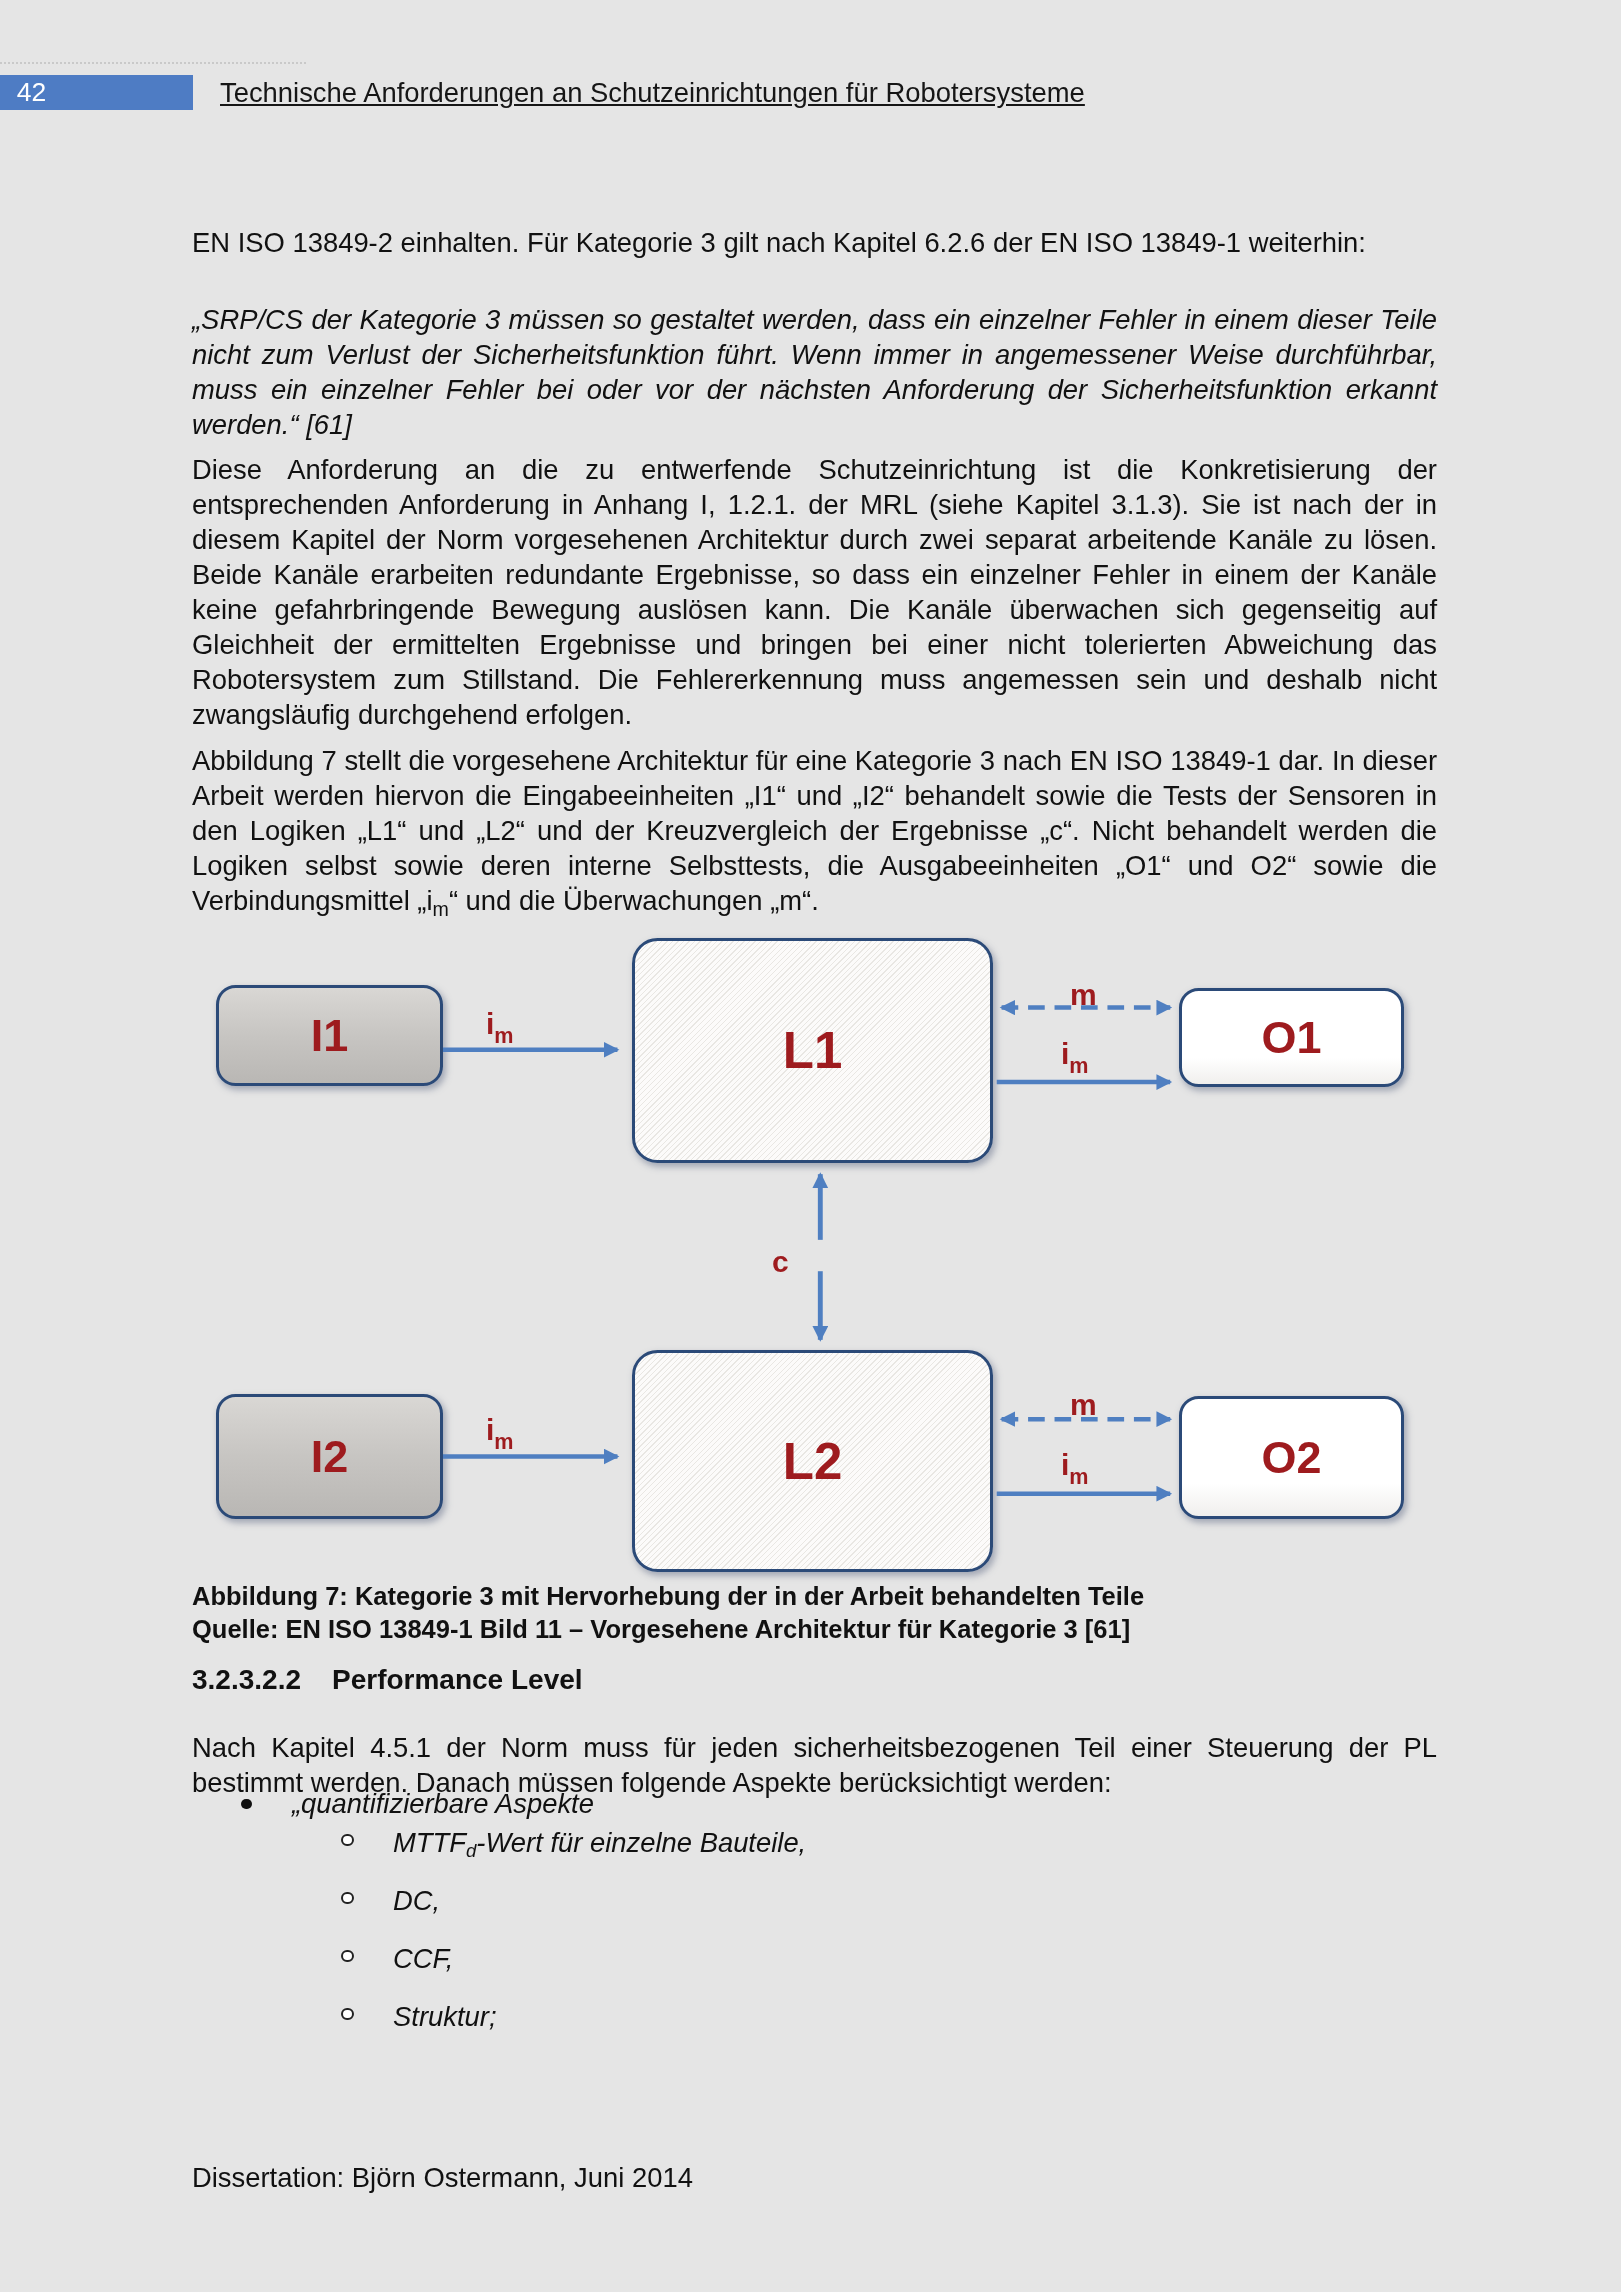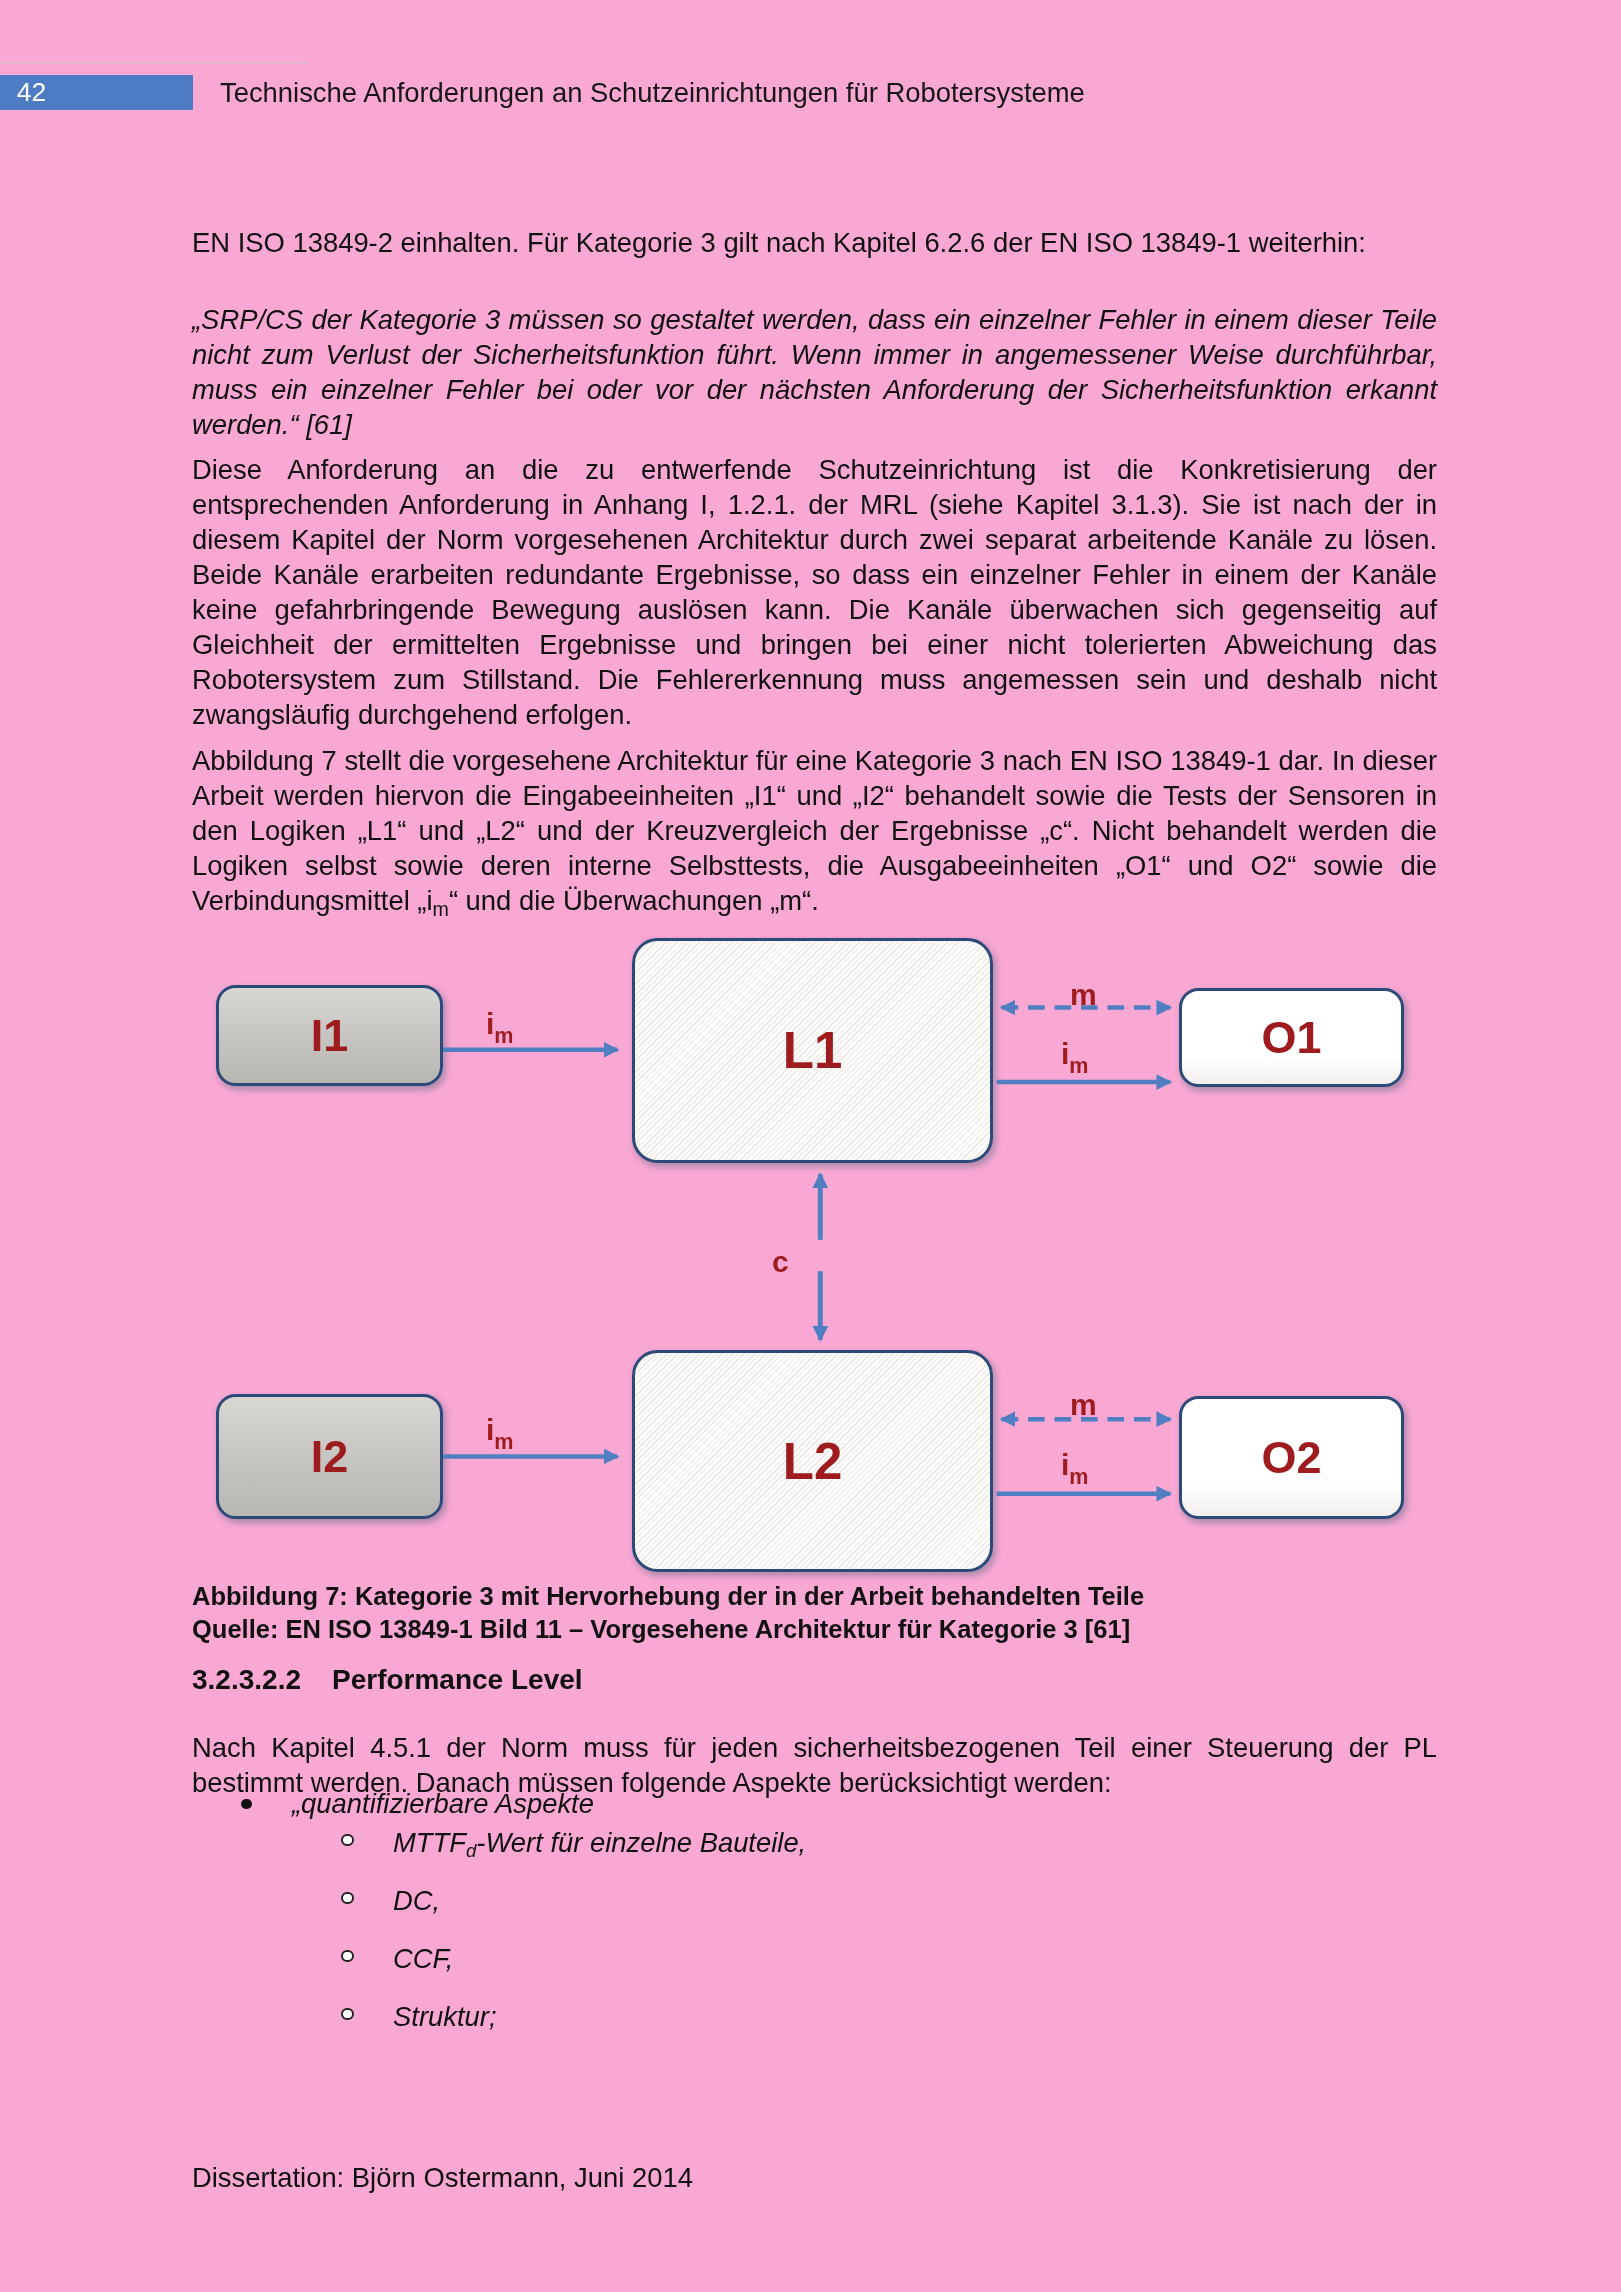--- a/index.html
+++ b/index.html
@@ -1,31 +1,31 @@
 <!DOCTYPE html>
 <html lang="de"><head>
 <meta charset="utf-8">
 <style>
   html,body { margin:0; padding:0; background:#9a9a9a; }
   .page {
     position:relative; width:1621px; height:2293px; margin:0 auto;
-    background:#f9a8d4; overflow:hidden;
+    background:#e5e5e5; overflow:hidden;
     font-family:"Liberation Sans","DejaVu Sans",sans-serif; color:#111;
   }
   .abs { position:absolute; }
   .col { left:192px; width:1245px; }
   .bodytext { font-size:27.4px; line-height:35px; text-align:justify; }
   .italic { font-style:italic; }
   .bodytext sub { font-size:19.6px; line-height:0; vertical-align:-5.9px; }
 
   
   #hairline { left:0; top:62px; width:306px; height:0; border-top:2px dotted #c9c9c9; }
   #badge { left:0; top:75px; width:193px; height:35px; background:#4e7cc4; color:#ffffff;
            font-size:26.5px; line-height:35px; padding-left:16.7px; box-sizing:border-box; }
-  #header-title { left:220px; top:75px; height:35px; line-height:35px; font-size:27.4px; color:#161616; }
+  #header-title { left:220px; top:75px; height:35px; line-height:35px; font-size:27.4px; color:#161616;text-decoration:underline; }
 
   
   #para1 { top:198px; }
   #quote { top:275px; }
   #para2 { top:425px; }
   #para3 { top:716px; }
 
   
   #figure { left:0; top:931px; width:1621px; height:652px; }
   #figure svg { position:absolute; left:0; top:0; }

